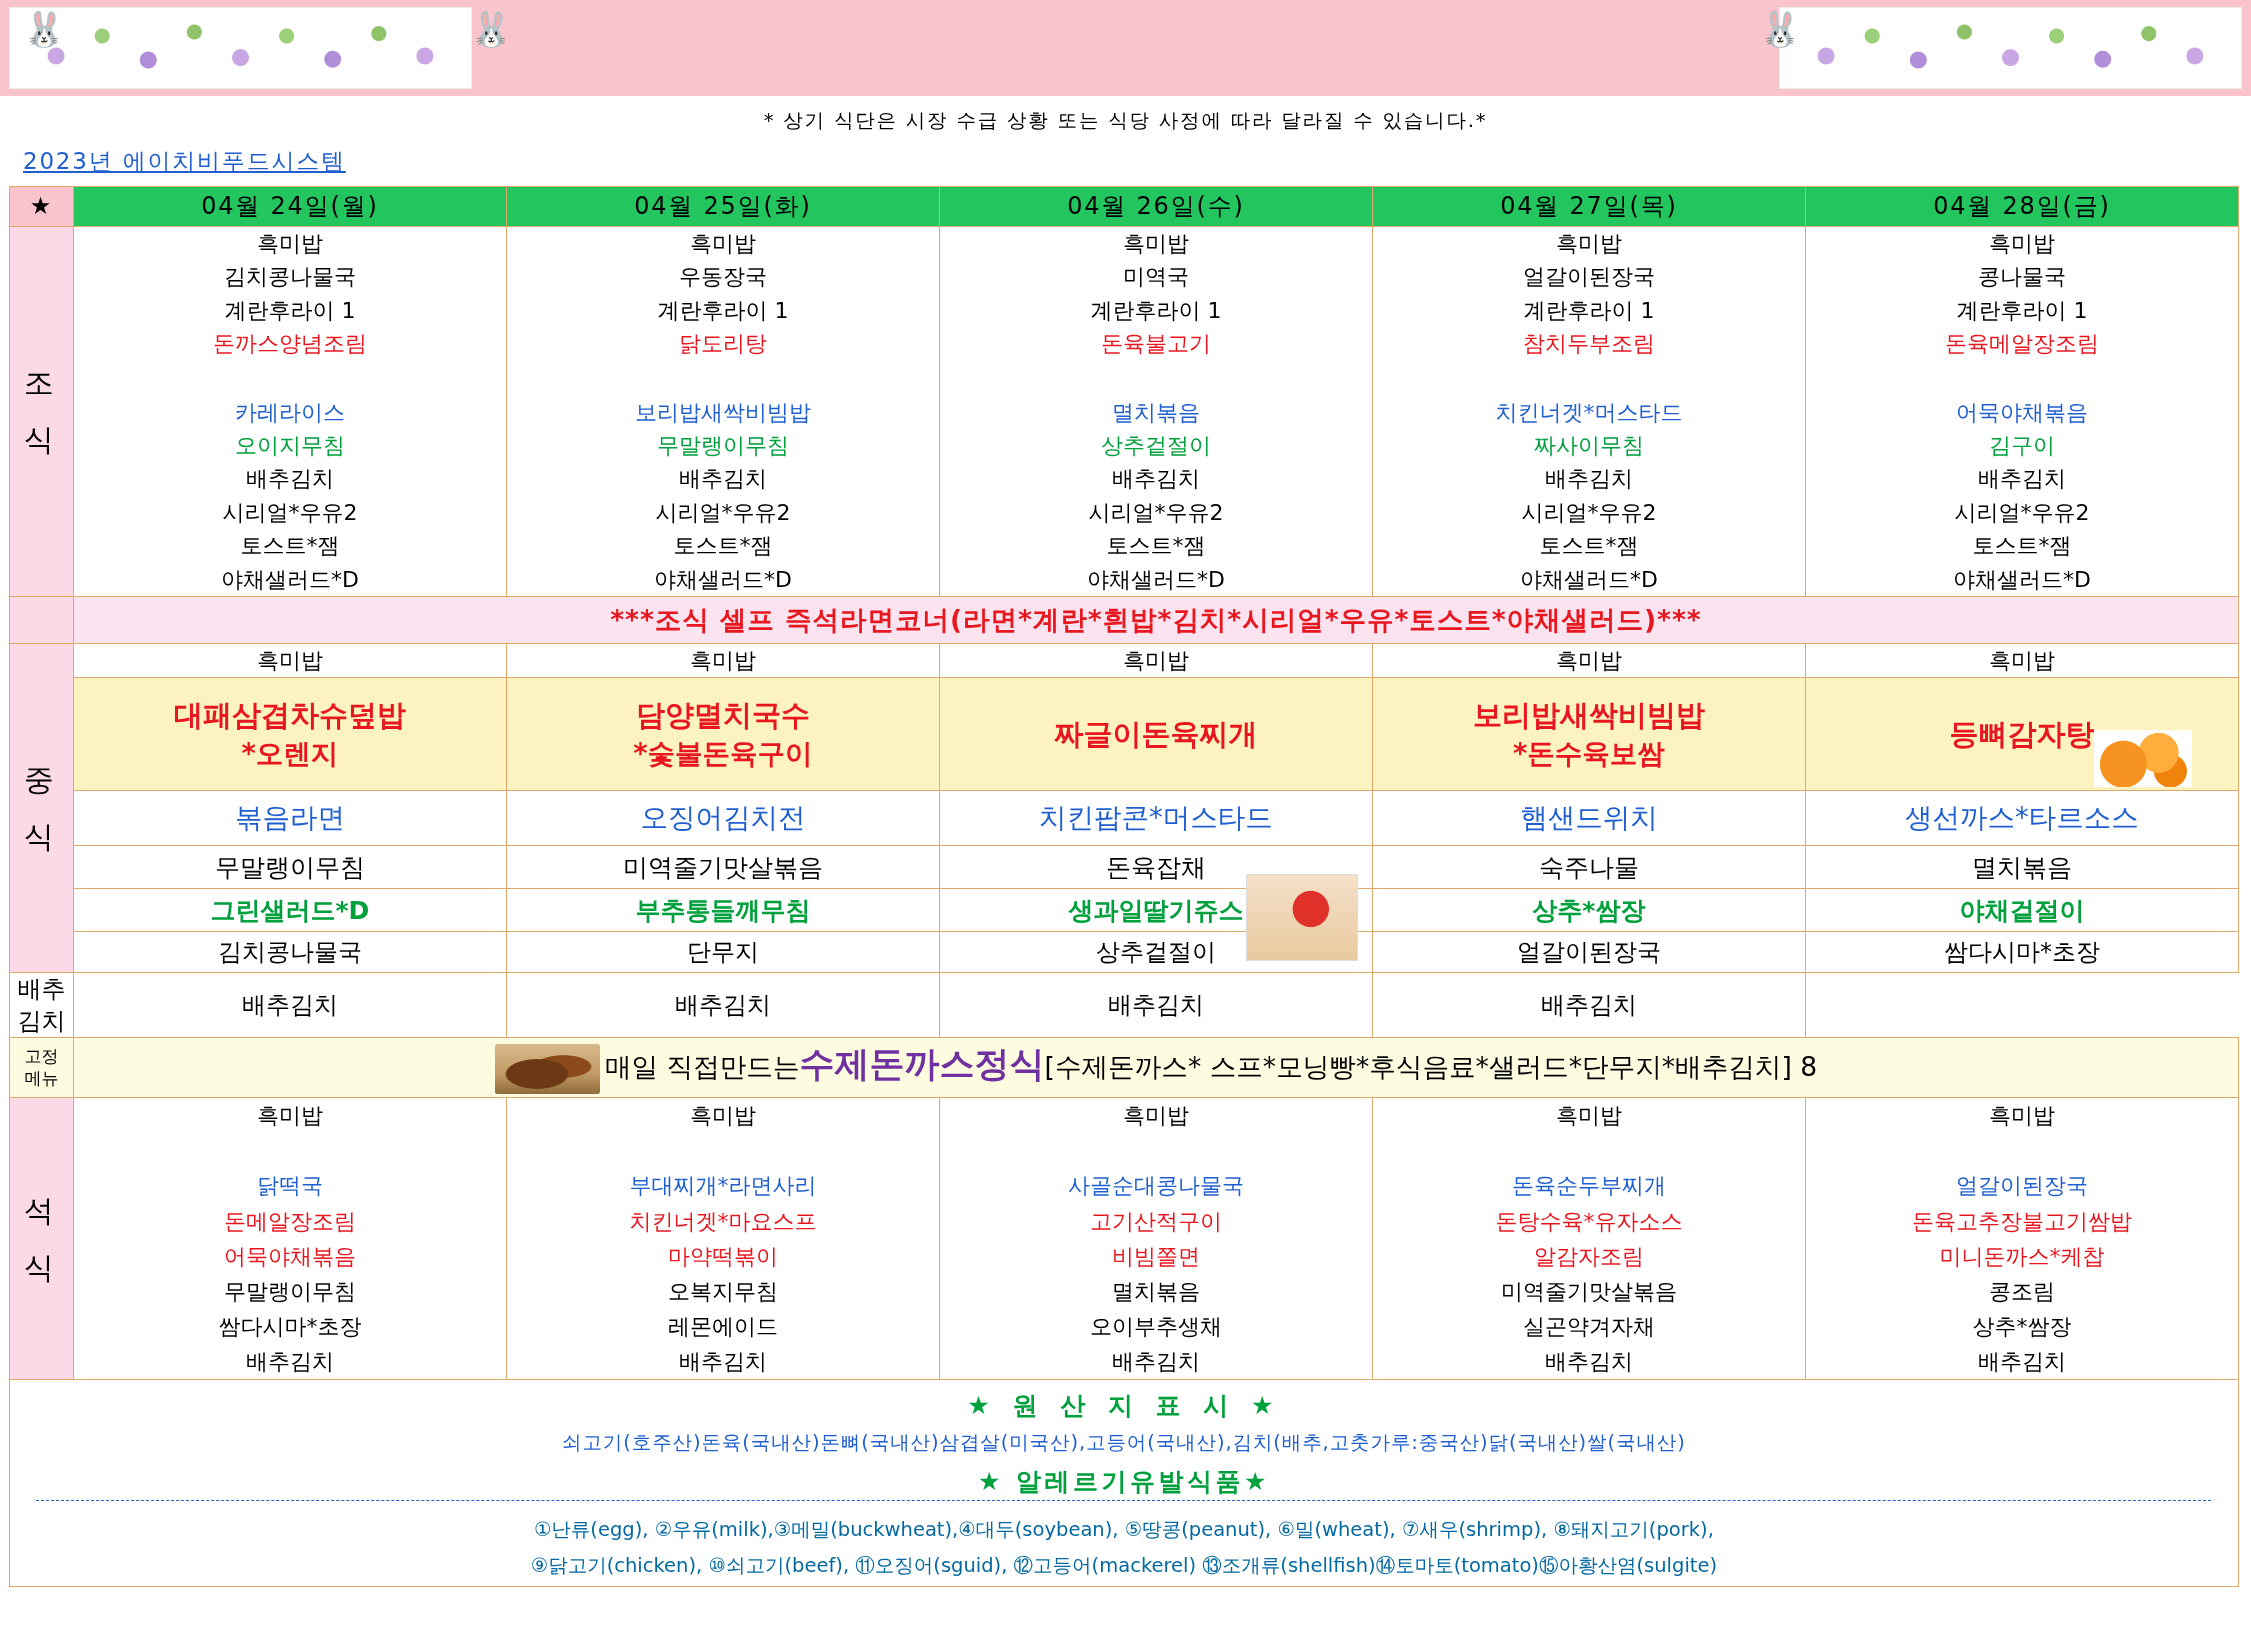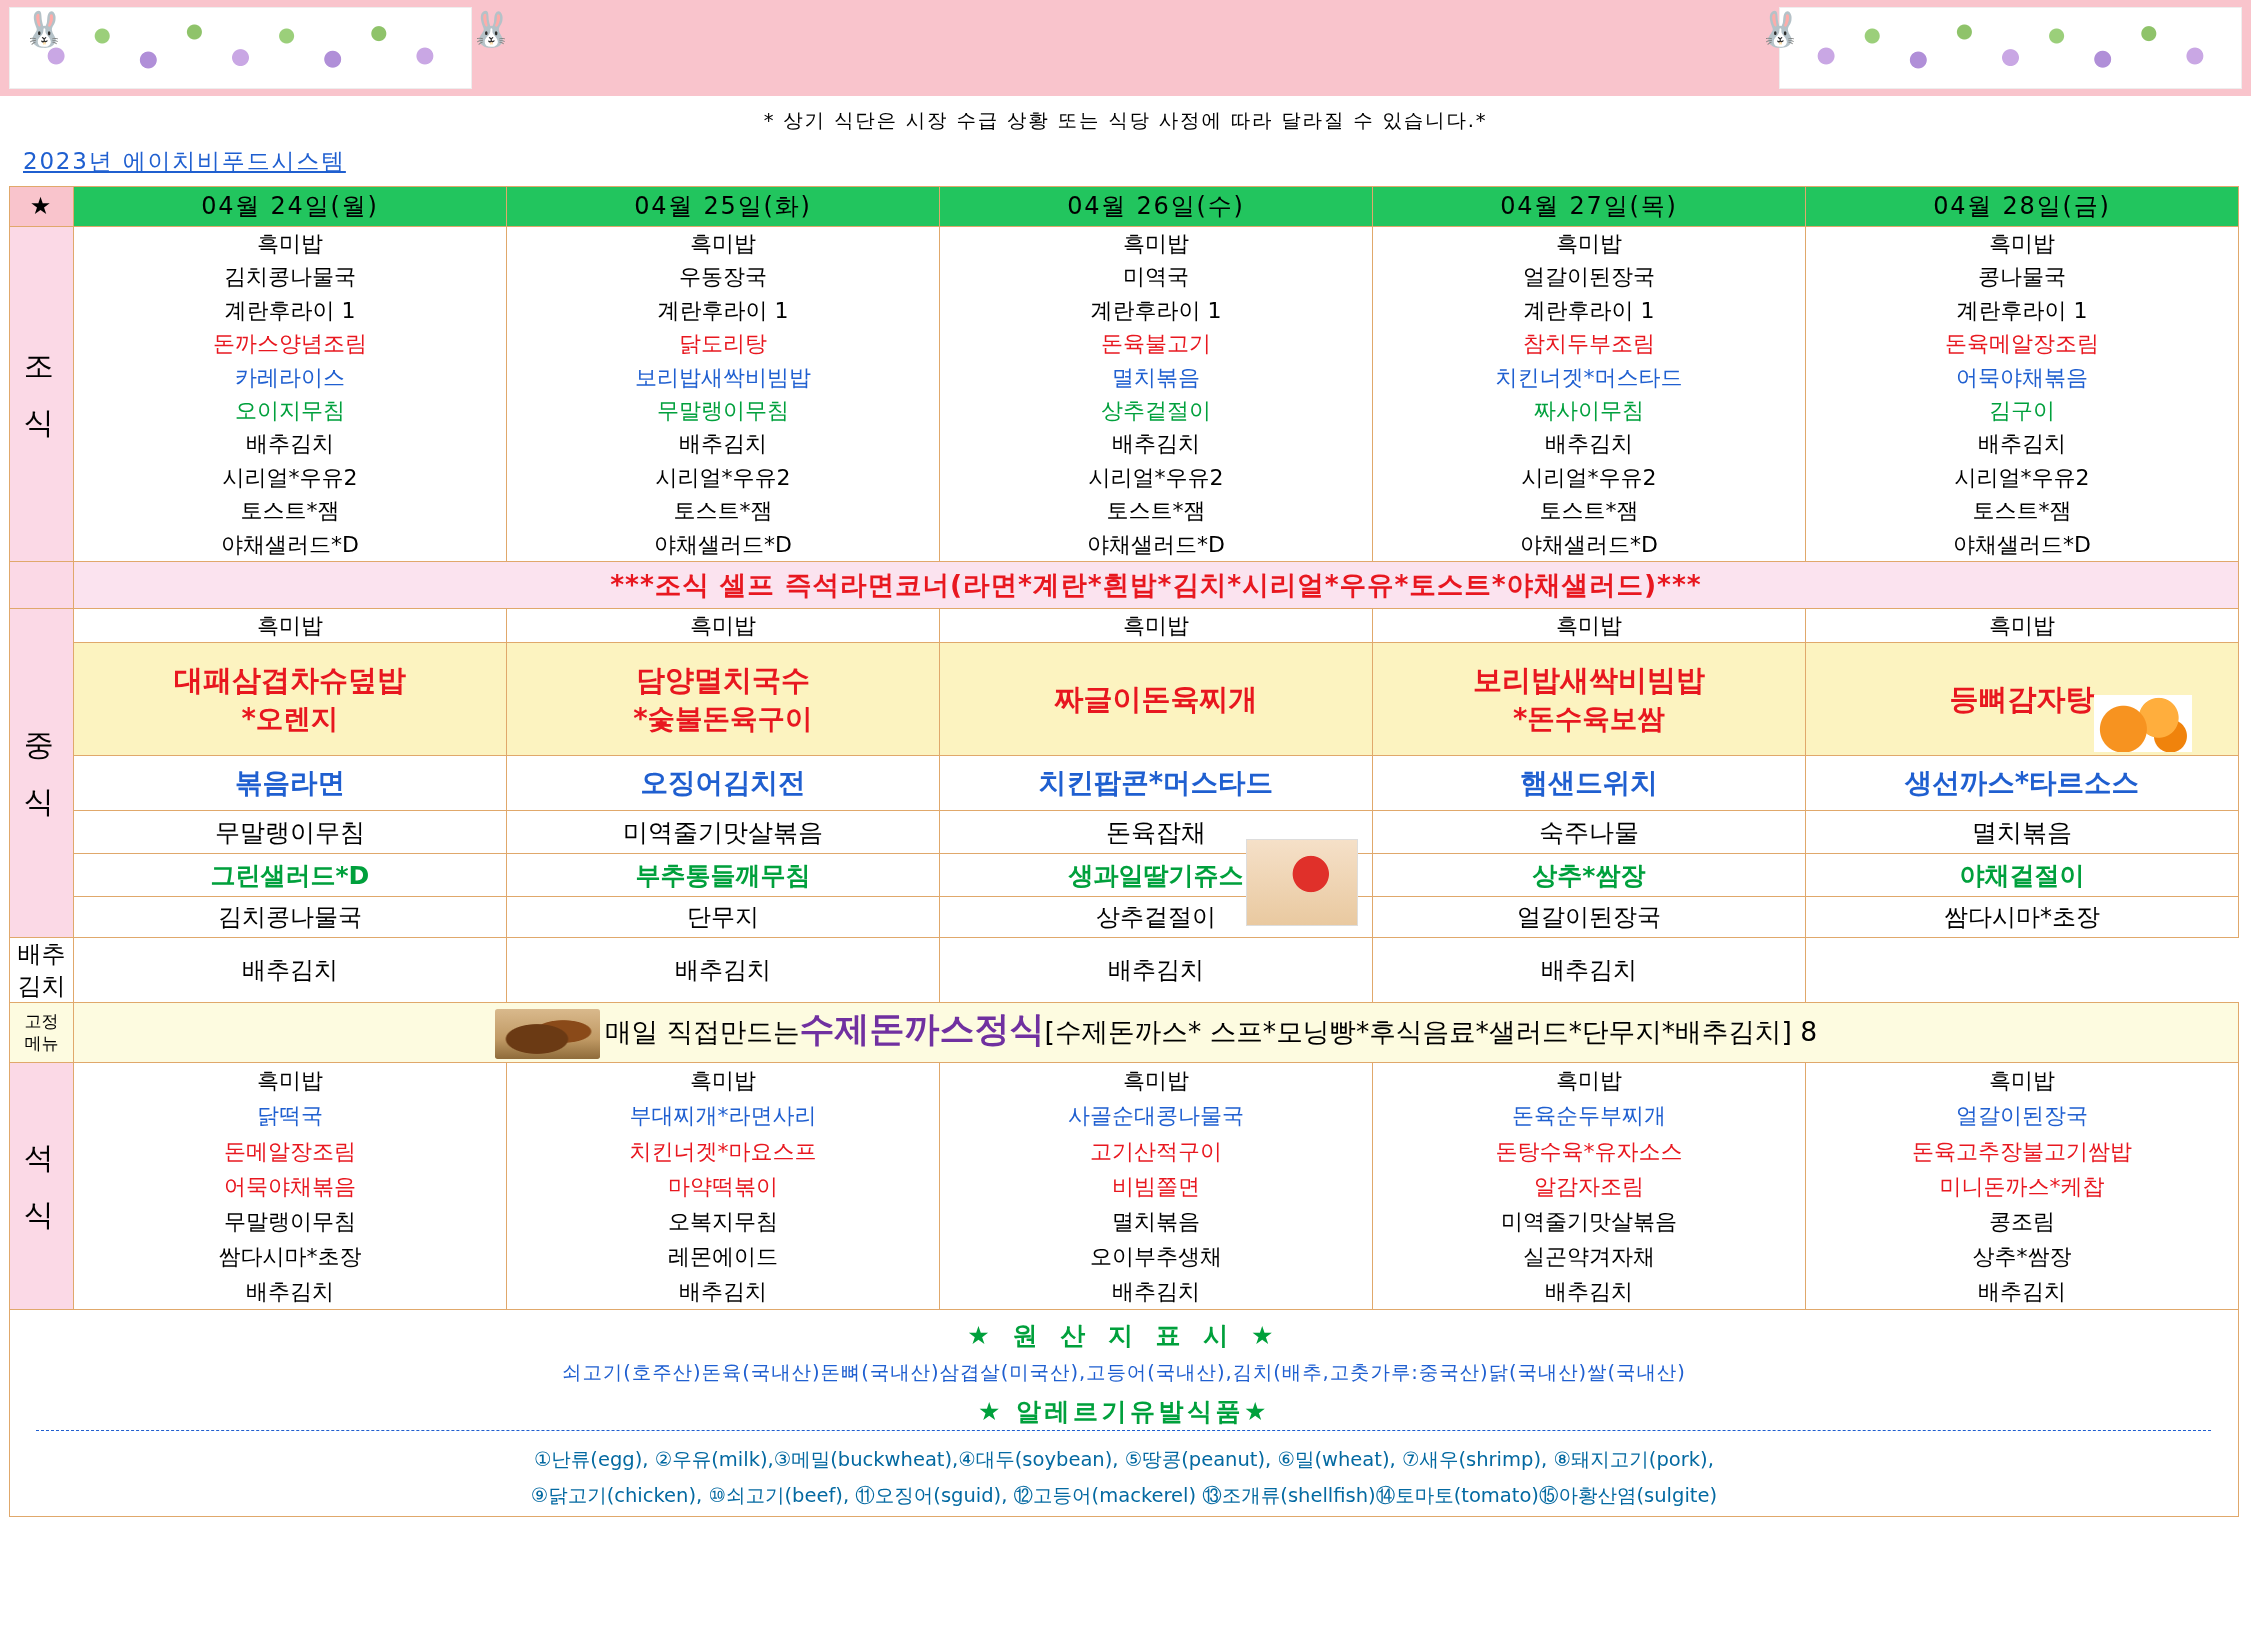--- a/index.html
+++ b/index.html
@@ -119,21 +119,21 @@
   .dishlist {
     padding: 5.3px 3.5px 7px 3.5px;
     line-height: 1.52;
     font-size: 22px;
   }
   .dishlist div { white-space: nowrap; }
 
   .c-black { color: #000000; }
   .c-red   { color: #e8171f; }
   .c-green { color: #00a03c; }
-  .c-blue  { color: #1f5fd0; }
+  .c-blue  { color: #1f5fd0; margin-top: 35px; }
 
   .selfbar {
     background: #fbe3ef;
     color: #e8171f;
     font-weight: bold;
     font-size: 26.6px;
     height: 46px;
     letter-spacing: 0.9px;
   }
 
@@ -145,21 +145,21 @@
     font-size: 29px;
     font-weight: bold;
     color: #e8171f;
     line-height: 1.35;
     position: relative;
   }
   .lunch-main .l2 { font-size: 27.5px; }
   .lunch-sub {
     height: 55px;
     font-size: 27.5px;
-    font-weight: bold;
+    font-weight: normal;
     color: #1f5fd0;
   }
   .lunch-row3 { height: 43px; font-size: 25px; }
   .lunch-row4 { height: 43px; font-size: 25px; color: #00a03c; font-weight: bold;}
   .lunch-row5 { height: 41px; font-size: 24px; }
   .lunch-row6 { height: 41px; font-size: 24px; }
 
   .fixed-label {
     background: #fdfbe0;
     font-size: 17px;

